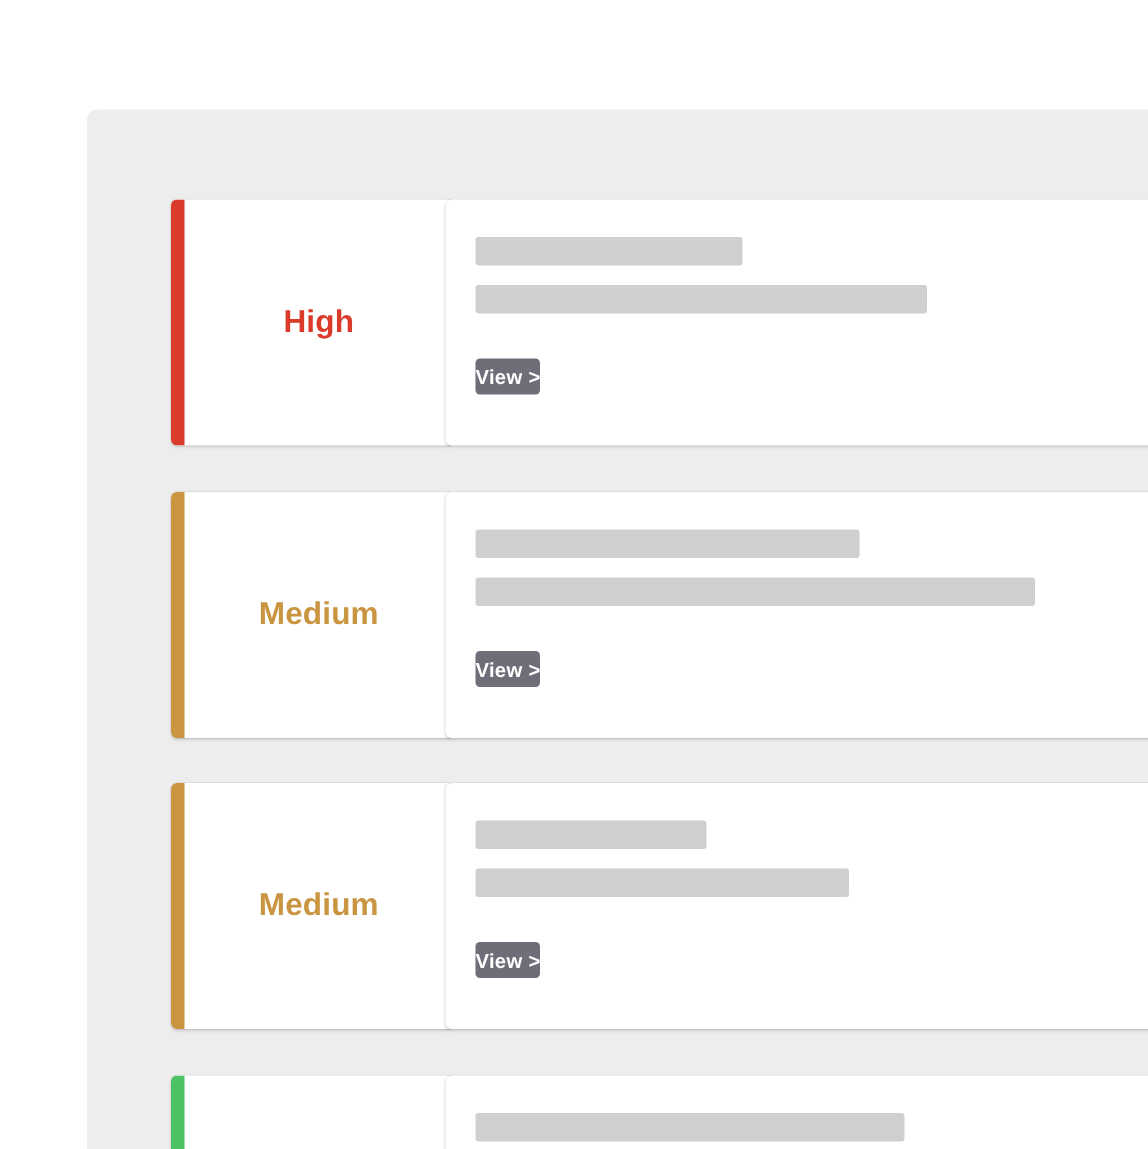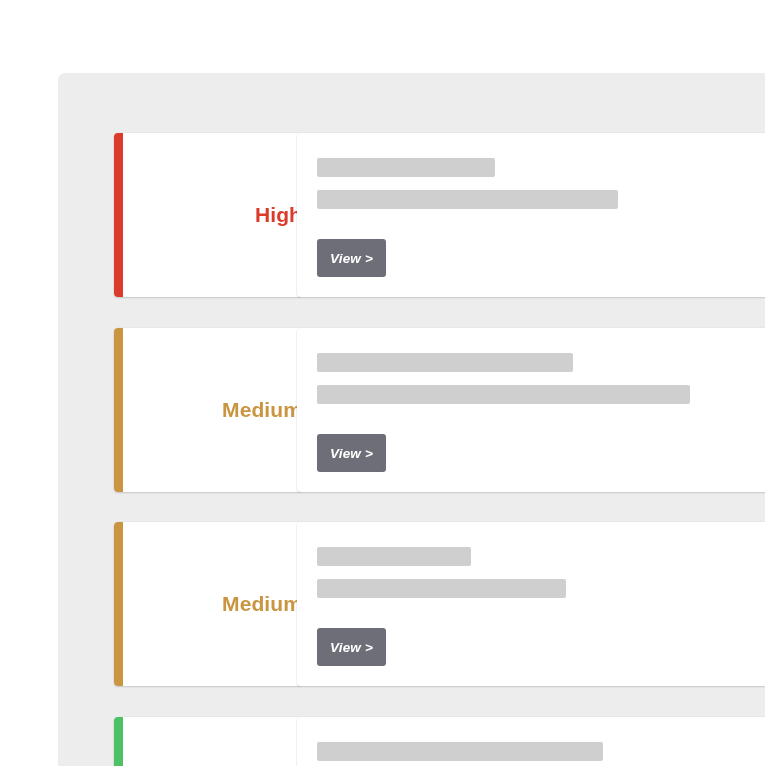--- a/index.html
+++ b/index.html
@@ -47,21 +47,21 @@
     left: 0;
     top: 0;
     width: 188px;
     height: 164px;
     background: #ffffff;
     border-radius: 4px;
     box-shadow: 0 1px 2px rgba(0,0,0,0.14), 0 0 0 0.6px rgba(0,0,0,0.045);
     overflow: hidden;
     display: flex;
     align-items: center;
-    justify-content: flex-end;
+    justify-content: center;
   }
   .severity-bar {
     position: absolute;
     left: 0;
     top: 0;
     bottom: 0;
     width: 9px;
   }
   .severity-label {
     font-size: 21px;
@@ -90,35 +90,34 @@
     background: #cfcfcf;
     border-radius: 2px;
   }
   .skeleton-bar.b0 { top: 25px; }
   .skeleton-bar.b1 { top: 57px; }
 
   .view-button {
     position: absolute;
     left: 20px;
     top: 106px;
-    height: 38px;
-    padding: 0 13px;
+    height: 24px;
+    padding: 0 0;
     background: #6e6e78;
     color: #ffffff;
     font-size: 13.5px;
     font-weight: bold;
     letter-spacing: 0.2px;
     border: none;
     border-radius: 3px;
     display: inline-flex;
     align-items: center;
     justify-content: center;
     cursor: pointer;
     font-family: "Liberation Sans", sans-serif;
-    font-style: italic;
   }
 </style>
 </head>
 <body style="background: rgb(255, 255, 255);">
 
 <div id="priority-panel" style="background: rgb(237, 237, 237);">
 
   <div class="priority-row r0">
     <div class="severity-card">
       <div class="severity-bar" style="background:#db3b2b"></div>

